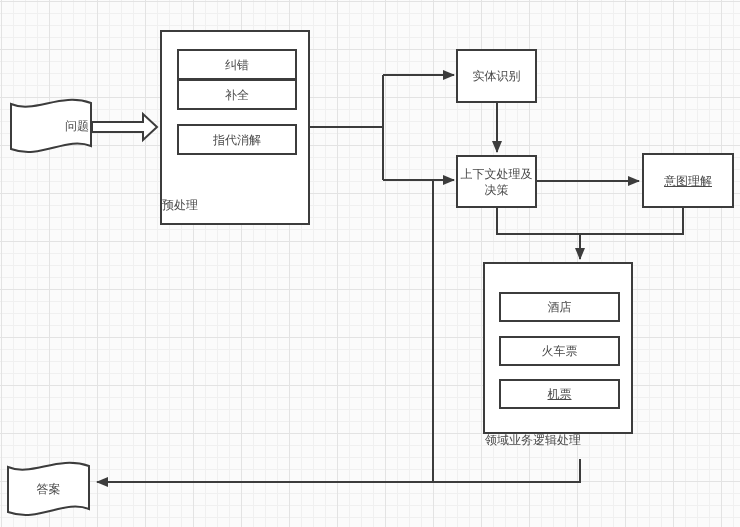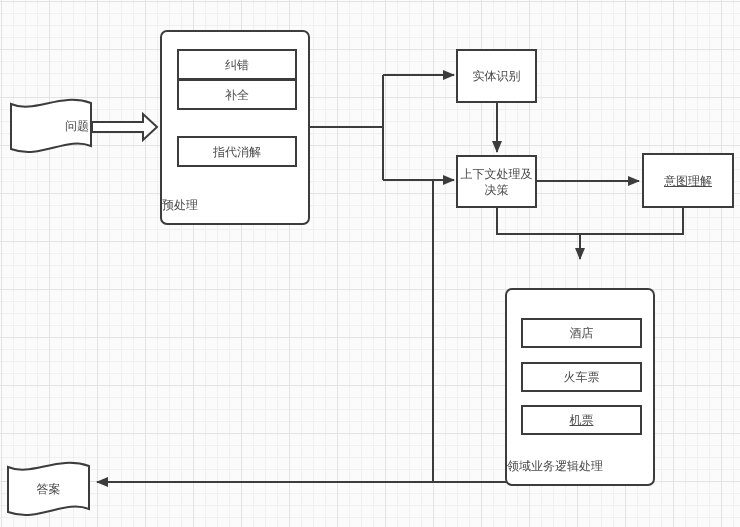--- a/index.html
+++ b/index.html
@@ -18,21 +18,21 @@
     font-family:"DejaVu Sans",sans-serif;
     color:#4a4a4a;
   }
   svg.wires{position:absolute;left:0;top:0;width:740px;height:527px;}
   .node{
     position:absolute;box-sizing:border-box;
     background:#fff;border:2px solid #3c3c3c;
     display:flex;align-items:center;justify-content:center;
     font-size:12px;line-height:16px;text-align:center;color:#4a4a4a;
   }
-  .group{padding:0;border-radius:7px;}
+  .group{padding:0;}
   .subnode{
     position:absolute;box-sizing:border-box;
     background:#fff;border:2px solid #3c3c3c;
     display:flex;align-items:center;justify-content:center;
     font-size:12px;color:#4a4a4a;
   }
   .group-label{
     position:absolute;left:0;width:100%;
     text-align:left;font-size:12px;color:#4a4a4a;
   }
@@ -73,39 +73,39 @@
 
   <div class="float-label" style="left:11px;top:102px;width:80px;height:48px;margin-left:26px;">问题</div>
 
   <div class="node group" style="left:160px;top:30px;width:150px;height:195px;">
     <div class="subnode" style="left:15px;top:17px;width:120px;height:31px;">
       <span>纠错</span>
     </div>
     <div class="subnode" style="left:15px;top:47px;width:120px;height:31px;">
       <span>补全</span>
     </div>
-    <div class="subnode" style="left:15px;top:104px;width:120px;height:31px;">
+    <div class="subnode" style="left:15px;top:92px;width:120px;height:31px;">
       <span>指代消解</span>
     </div>
     <div class="group-label" style="top:165px;">预处理</div>
   </div>
 
   <div class="node" style="left:456px;top:49px;width:81px;height:54px;">
     <span>实体识别</span>
   </div>
 
   <div class="node" style="left:456px;top:155px;width:81px;height:53px;padding:3px 1px;">
     <span>上下文处理及决策</span>
   </div>
 
   <div class="node" style="left:642px;top:153px;width:92px;height:55px;text-decoration:underline;">
     <span>意图理解</span>
   </div>
 
-  <div class="node group" style="left:505px;top:262px;width:150px;height:198px;margin-top:26px;">
+  <div class="node group" style="left:483px;top:262px;width:150px;height:172px;">
     <div class="subnode" style="left:14px;top:28px;width:121px;height:30px;">
       <span>酒店</span>
     </div>
     <div class="subnode" style="left:14px;top:72px;width:121px;height:30px;">
       <span>火车票</span>
     </div>
     <div class="subnode" style="left:14px;top:115px;width:121px;height:30px;text-decoration:underline;">
       <span>机票</span>
     </div>
     <div class="group-label" style="top:168px;">领域业务逻辑处理</div>

